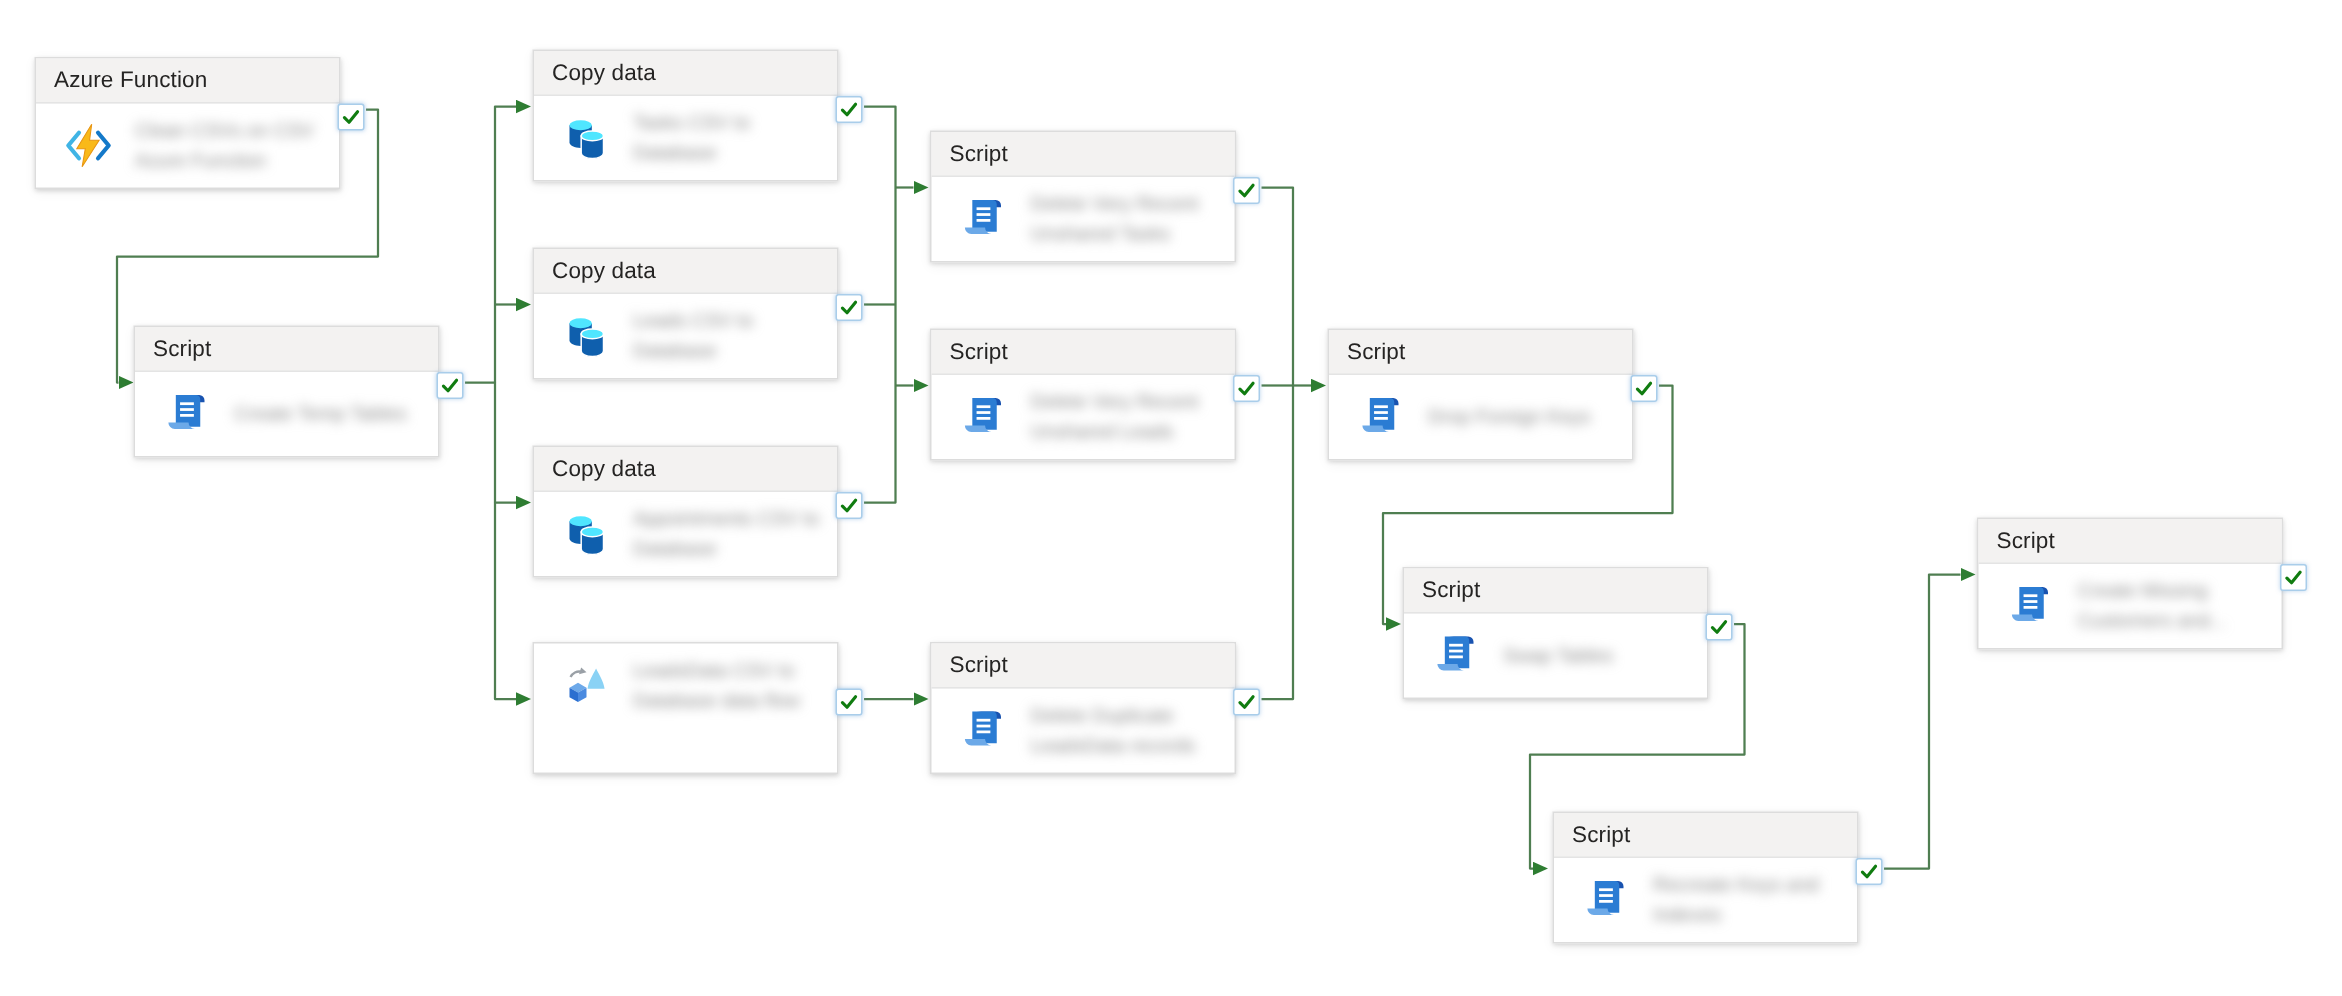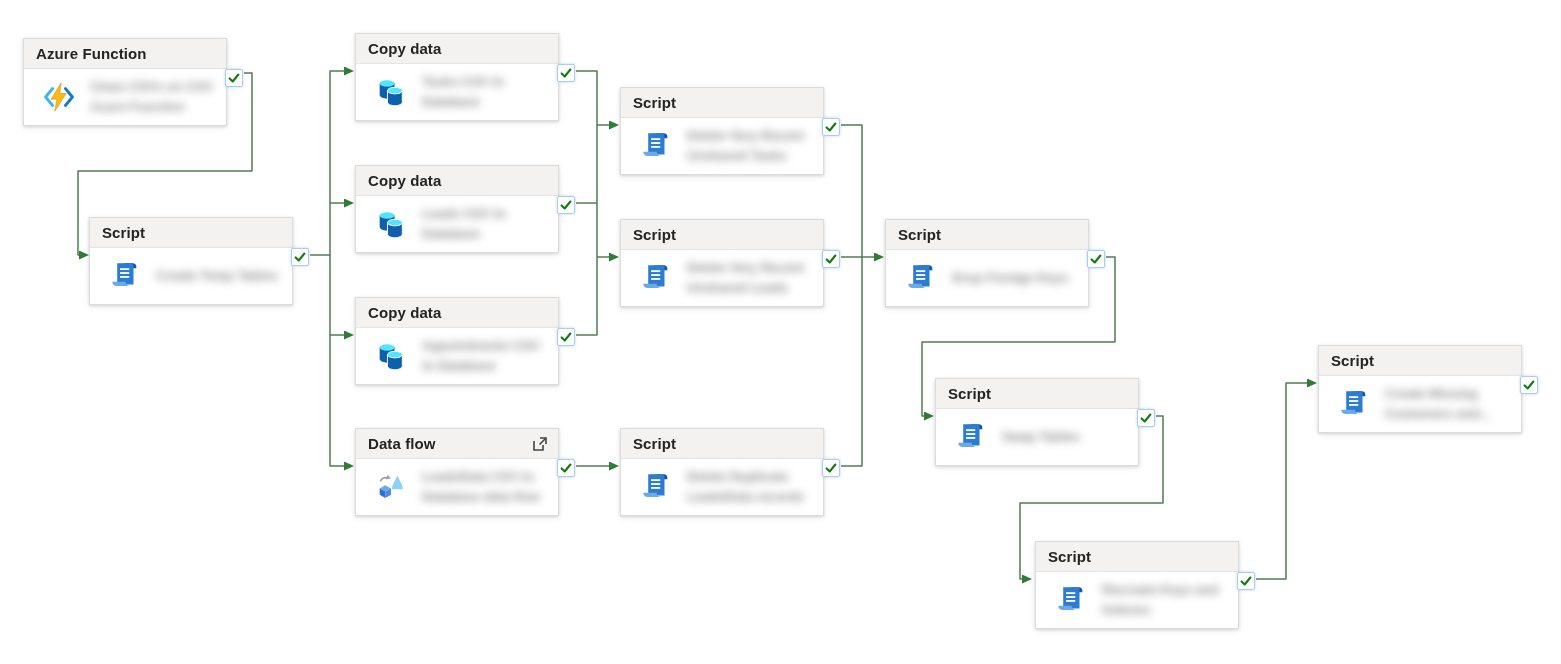--- a/index.html
+++ b/index.html
@@ -1,21 +1,21 @@
 <!DOCTYPE html>
 <html><head>
 <meta charset="utf-8">
 <style>
   html,body{margin:0;padding:0;}
   body{
     width:1561px;height:664px;position:relative;overflow:hidden;
     background:#ffffff;
     font-family:"Liberation Sans","DejaVu Sans",sans-serif;
   }
-  #canvas{position:absolute;inset:0;width:1289px;height:664px;font-weight:bold;}
+  #canvas{position:absolute;inset:0;width:1289px;height:664px;}
   #wires{position:absolute;left:0;top:0;pointer-events:none;}
   .node{
     position:absolute;width:204px;height:88px;background:#ffffff;
     border:1px solid #dcdcdc;box-sizing:border-box;
     box-shadow:0 1px 3px rgba(0,0,0,.14),0 2px 8px rgba(0,0,0,.06);
   }
   .node-header{
     height:30px;background:#f3f2f1;border-bottom:1px solid #e4e4e4;
     display:flex;align-items:center;justify-content:space-between;
     padding:0 10px 0 12px;box-sizing:border-box;
@@ -180,30 +180,20 @@
       <span class="node-title">Appointments CSV to Database</span>
     </div>
     <div class="check-badge">
       <svg width="14" height="14" viewBox="0 0 16 16">
           <polyline points="3,8.5 6.5,12 13,4" fill="none" stroke="#107c10" stroke-width="2.4" stroke-linecap="round" stroke-linejoin="round"></polyline>
         </svg>
     </div>
   </div>
 
   <div class="node" style="left:355px;top:428px">
-    <div class="node-header">
-      <span class="node-type">Data flow</span>
-      <span class="open-icon">
-        <svg viewBox="0 0 16 16" width="16" height="16">
-          <path d="M2 5 v9 h9 v-5" fill="none" stroke="#444" stroke-width="1.6"></path>
-          <path d="M8 2 h6 v6" fill="none" stroke="#444" stroke-width="1.6"></path>
-          <path d="M14 2 L7.5 8.5" stroke="#444" stroke-width="1.6"></path>
-        </svg>
-      </span>
-    </div>
     <div class="node-body">
       <span class="node-icon">
         <svg viewBox="0 0 48 48" width="34" height="34">
           <path d="M33 8 C30 14 26 20 25 27 h16 C40 20 36 14 33 8 z" fill="#8ad2f5"></path>
           <path d="M8 26 L16 21.5 L24 26 L16 30.5 z" fill="#6da9e9"></path>
           <path d="M8 26 v9 l8 4.5 v-9 z" fill="#2b6fd0"></path>
           <path d="M24 26 v9 l-8 4.5 v-9 z" fill="#4a8ae0"></path>
           <path d="M9 16 a9 9 0 0 1 10 -5" fill="none" stroke="#9aa0a6" stroke-width="2.2"></path>
           <polygon points="19,7 24,11.5 17,13.5" fill="#9aa0a6"></polygon>
         </svg>

